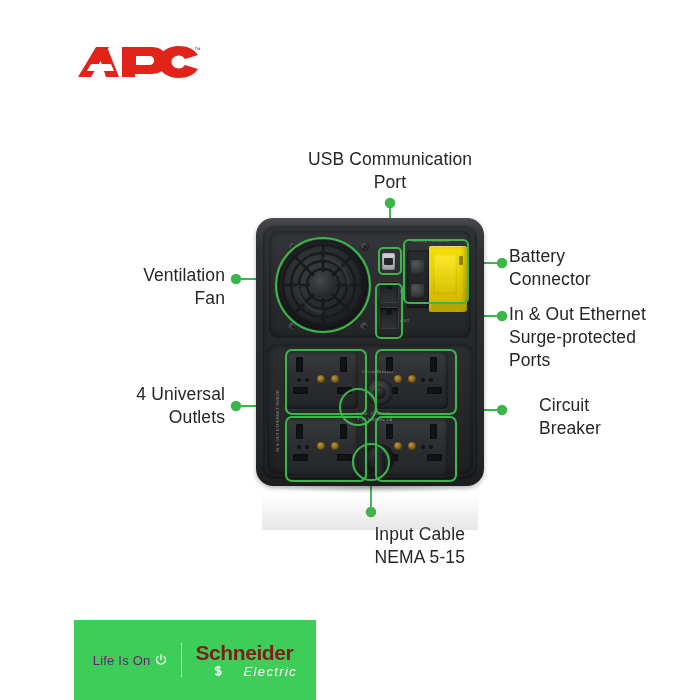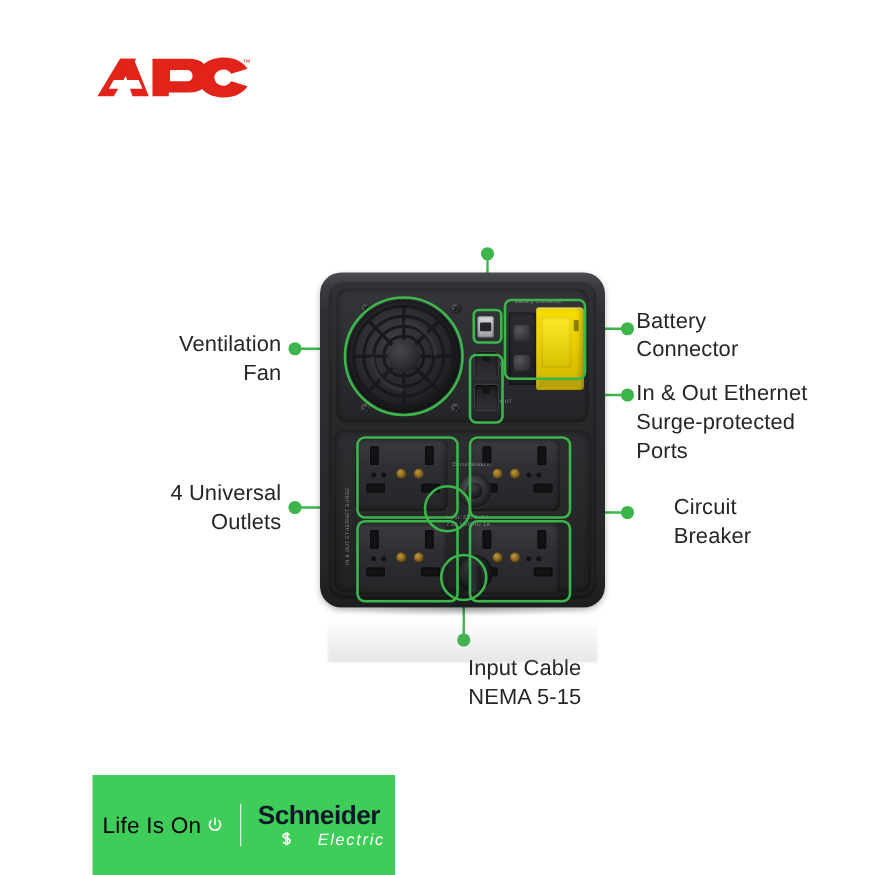--- a/index.html
+++ b/index.html
@@ -229,27 +229,27 @@
   
   #schneider-banner{
     position:absolute;left:74px;top:620px;width:242px;height:80px;
     background:#3dcd58;overflow:hidden;
   }
   #schneider-banner .inner{
     position:absolute;left:0;top:0;right:0;bottom:0;
     display:flex;align-items:center;justify-content:center;gap:13px;
   }
   #life-is-on{
-    color:#000000;font-size:18px;letter-spacing:.2px;
+    color:#701a75;font-size:13px;letter-spacing:.2px;
     display:flex;align-items:center;gap:4px;white-space:nowrap;
   }
   #banner-divider{width:1px;height:34px;background:rgba(255,255,255,.85);}
   #schneider-mark{display:flex;flex-direction:column;line-height:1;}
   #schneider-word{
-    color:#0f172a;font-size:21px;font-weight:bold;letter-spacing:-.4px;
+    color:#7f1d1d;font-size:21px;font-weight:bold;letter-spacing:-.4px;
   }
   #electric-row{display:flex;align-items:center;gap:18px;margin-top:1px;margin-left:16px;font-style:italic;}
   #electric-word{
     color:#ffffff;font-size:13px;letter-spacing:1.4px;
   }
 </style>
 </head>
 <body>
 
 <div class="stage">
@@ -290,20 +290,22 @@
       <circle cx="502" cy="316" r="4.3"></circle>
 
       <line x1="372" y1="410" x2="502" y2="410"></line>
       <circle cx="502" cy="410" r="4.3"></circle>
 
       <line x1="371" y1="470" x2="371" y2="512"></line>
       <circle cx="371" cy="512" r="4.3"></circle>
     </g>
   </svg>
 
+  <div class="callout c" id="label-usb">USB Communication
+Port</div>
 
   <div class="callout r" id="label-ventilation">Ventilation
 Fan</div>
 
   <div class="callout r" id="label-outlets">4 Universal
 Outlets</div>
 
   <div class="callout l" id="label-ethernet">In &amp; Out Ethernet
 Surge-protected
 Ports</div>

